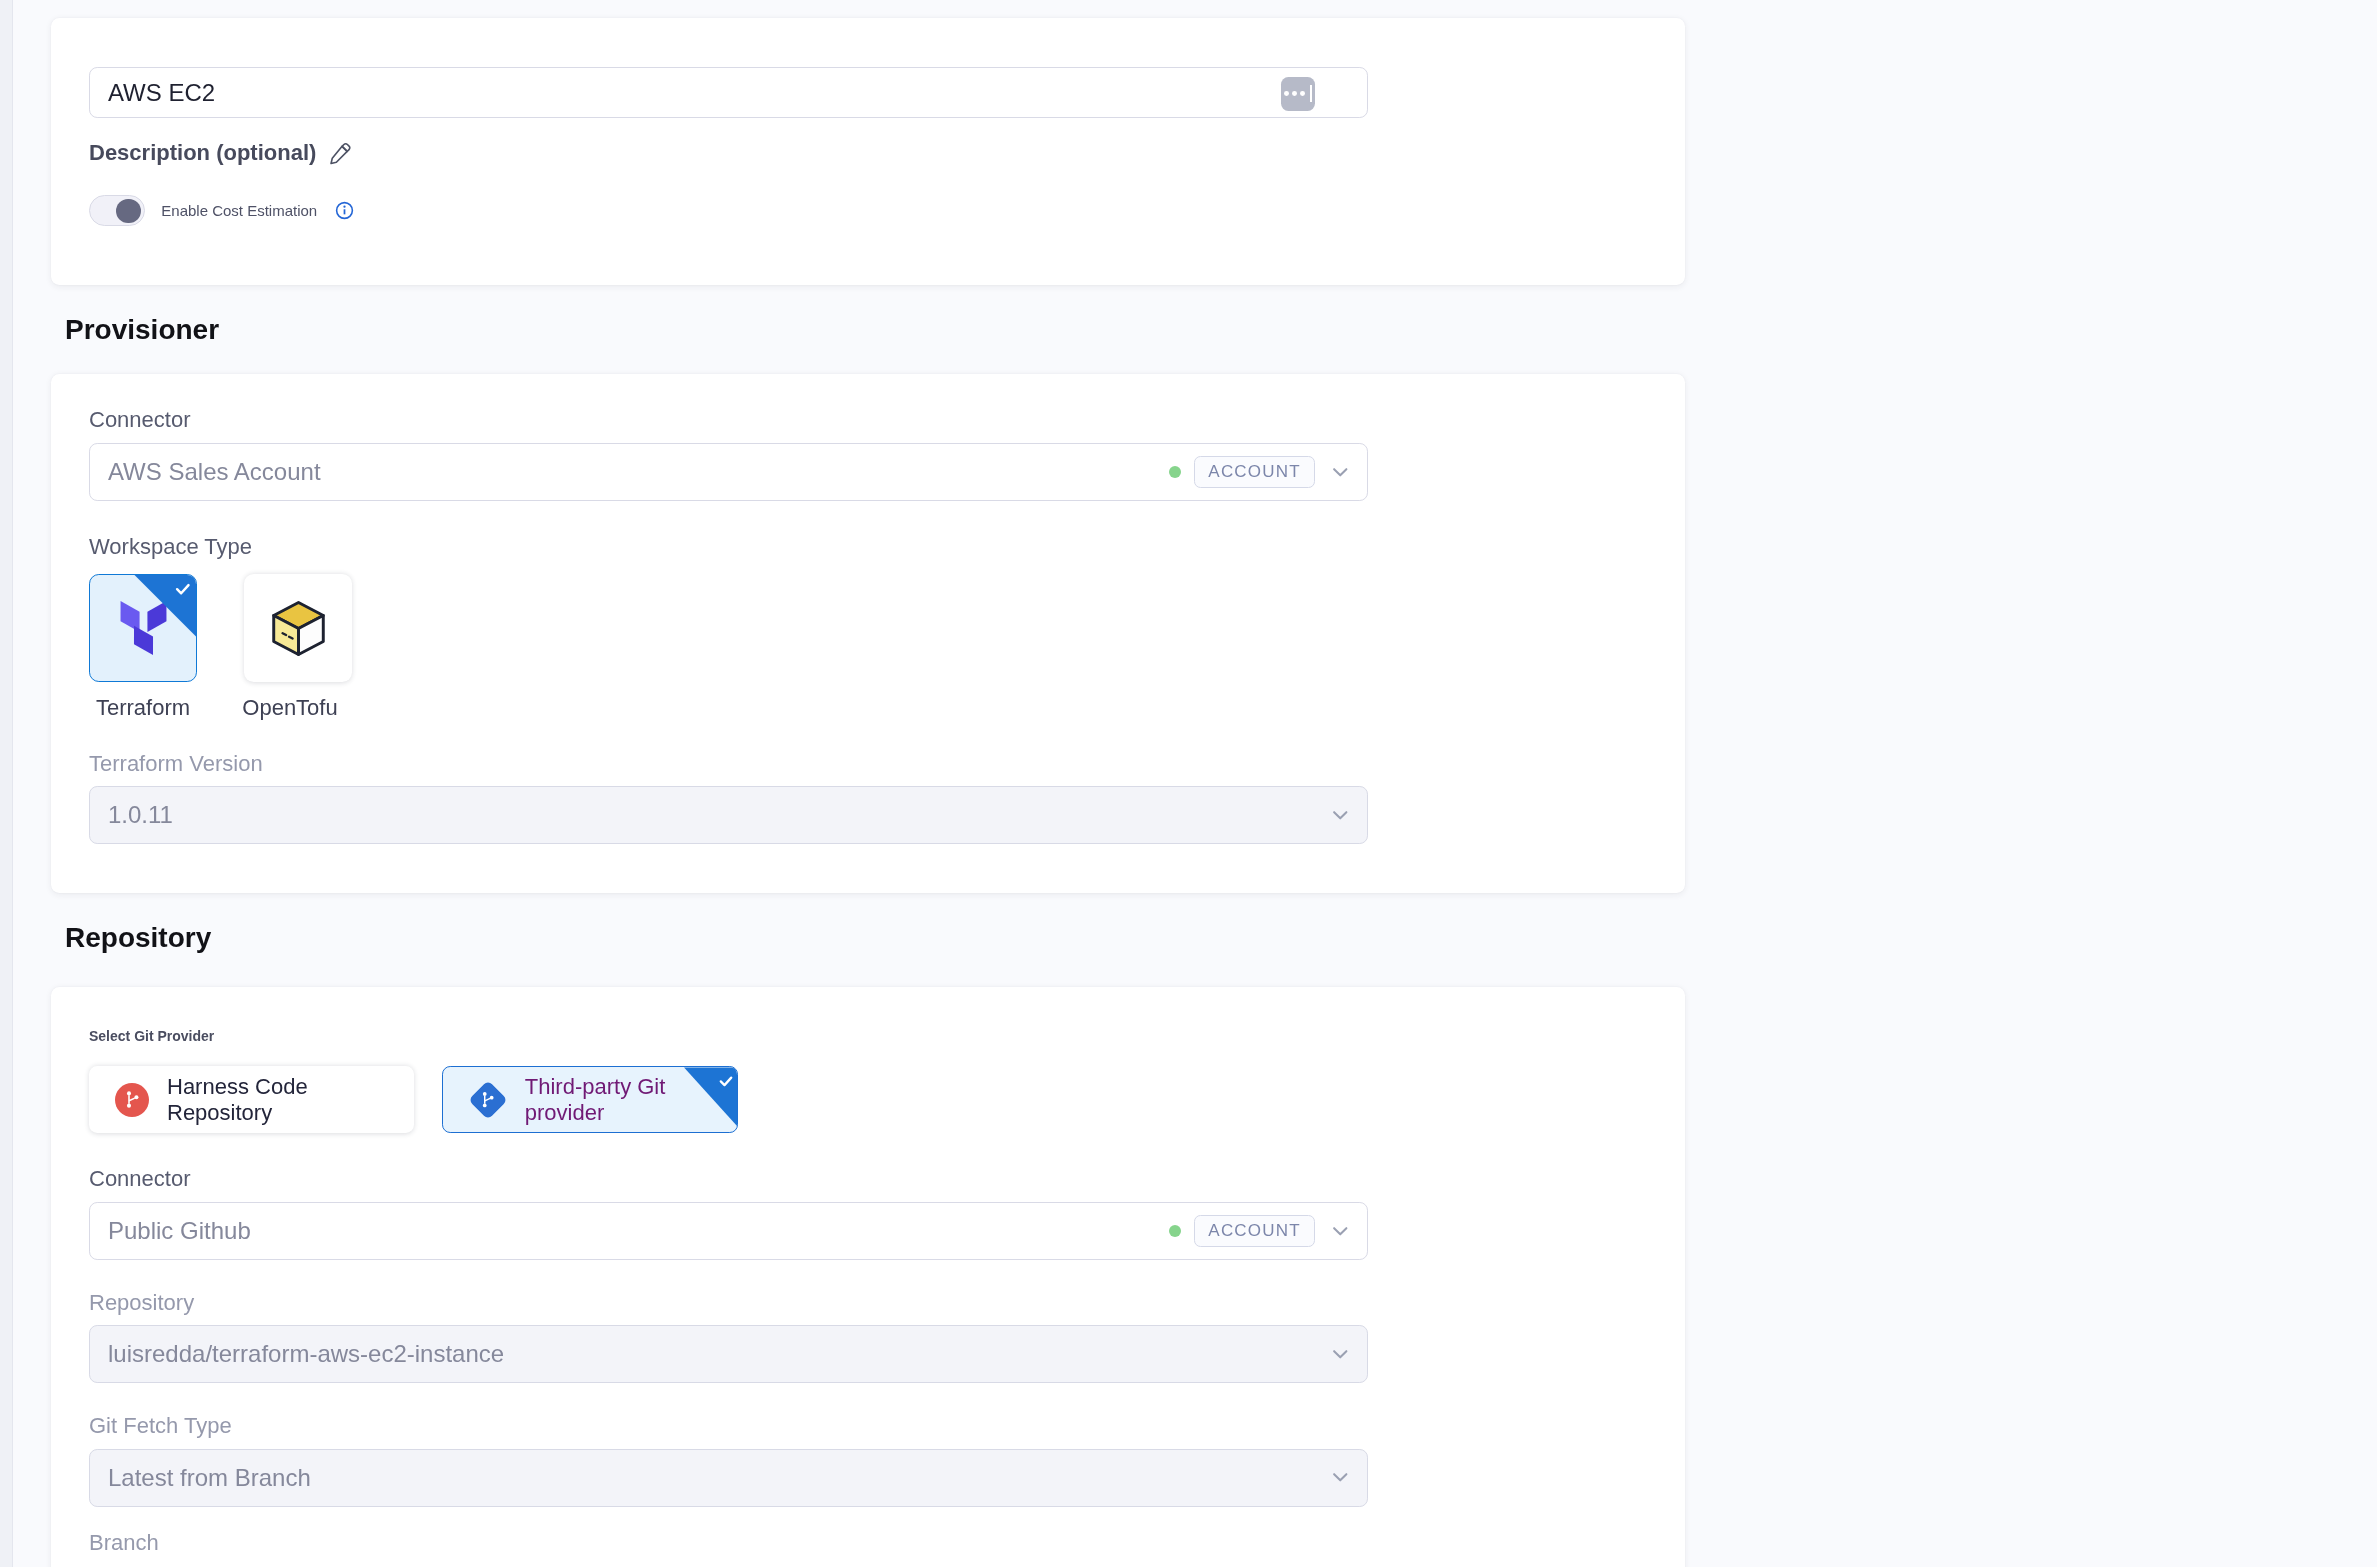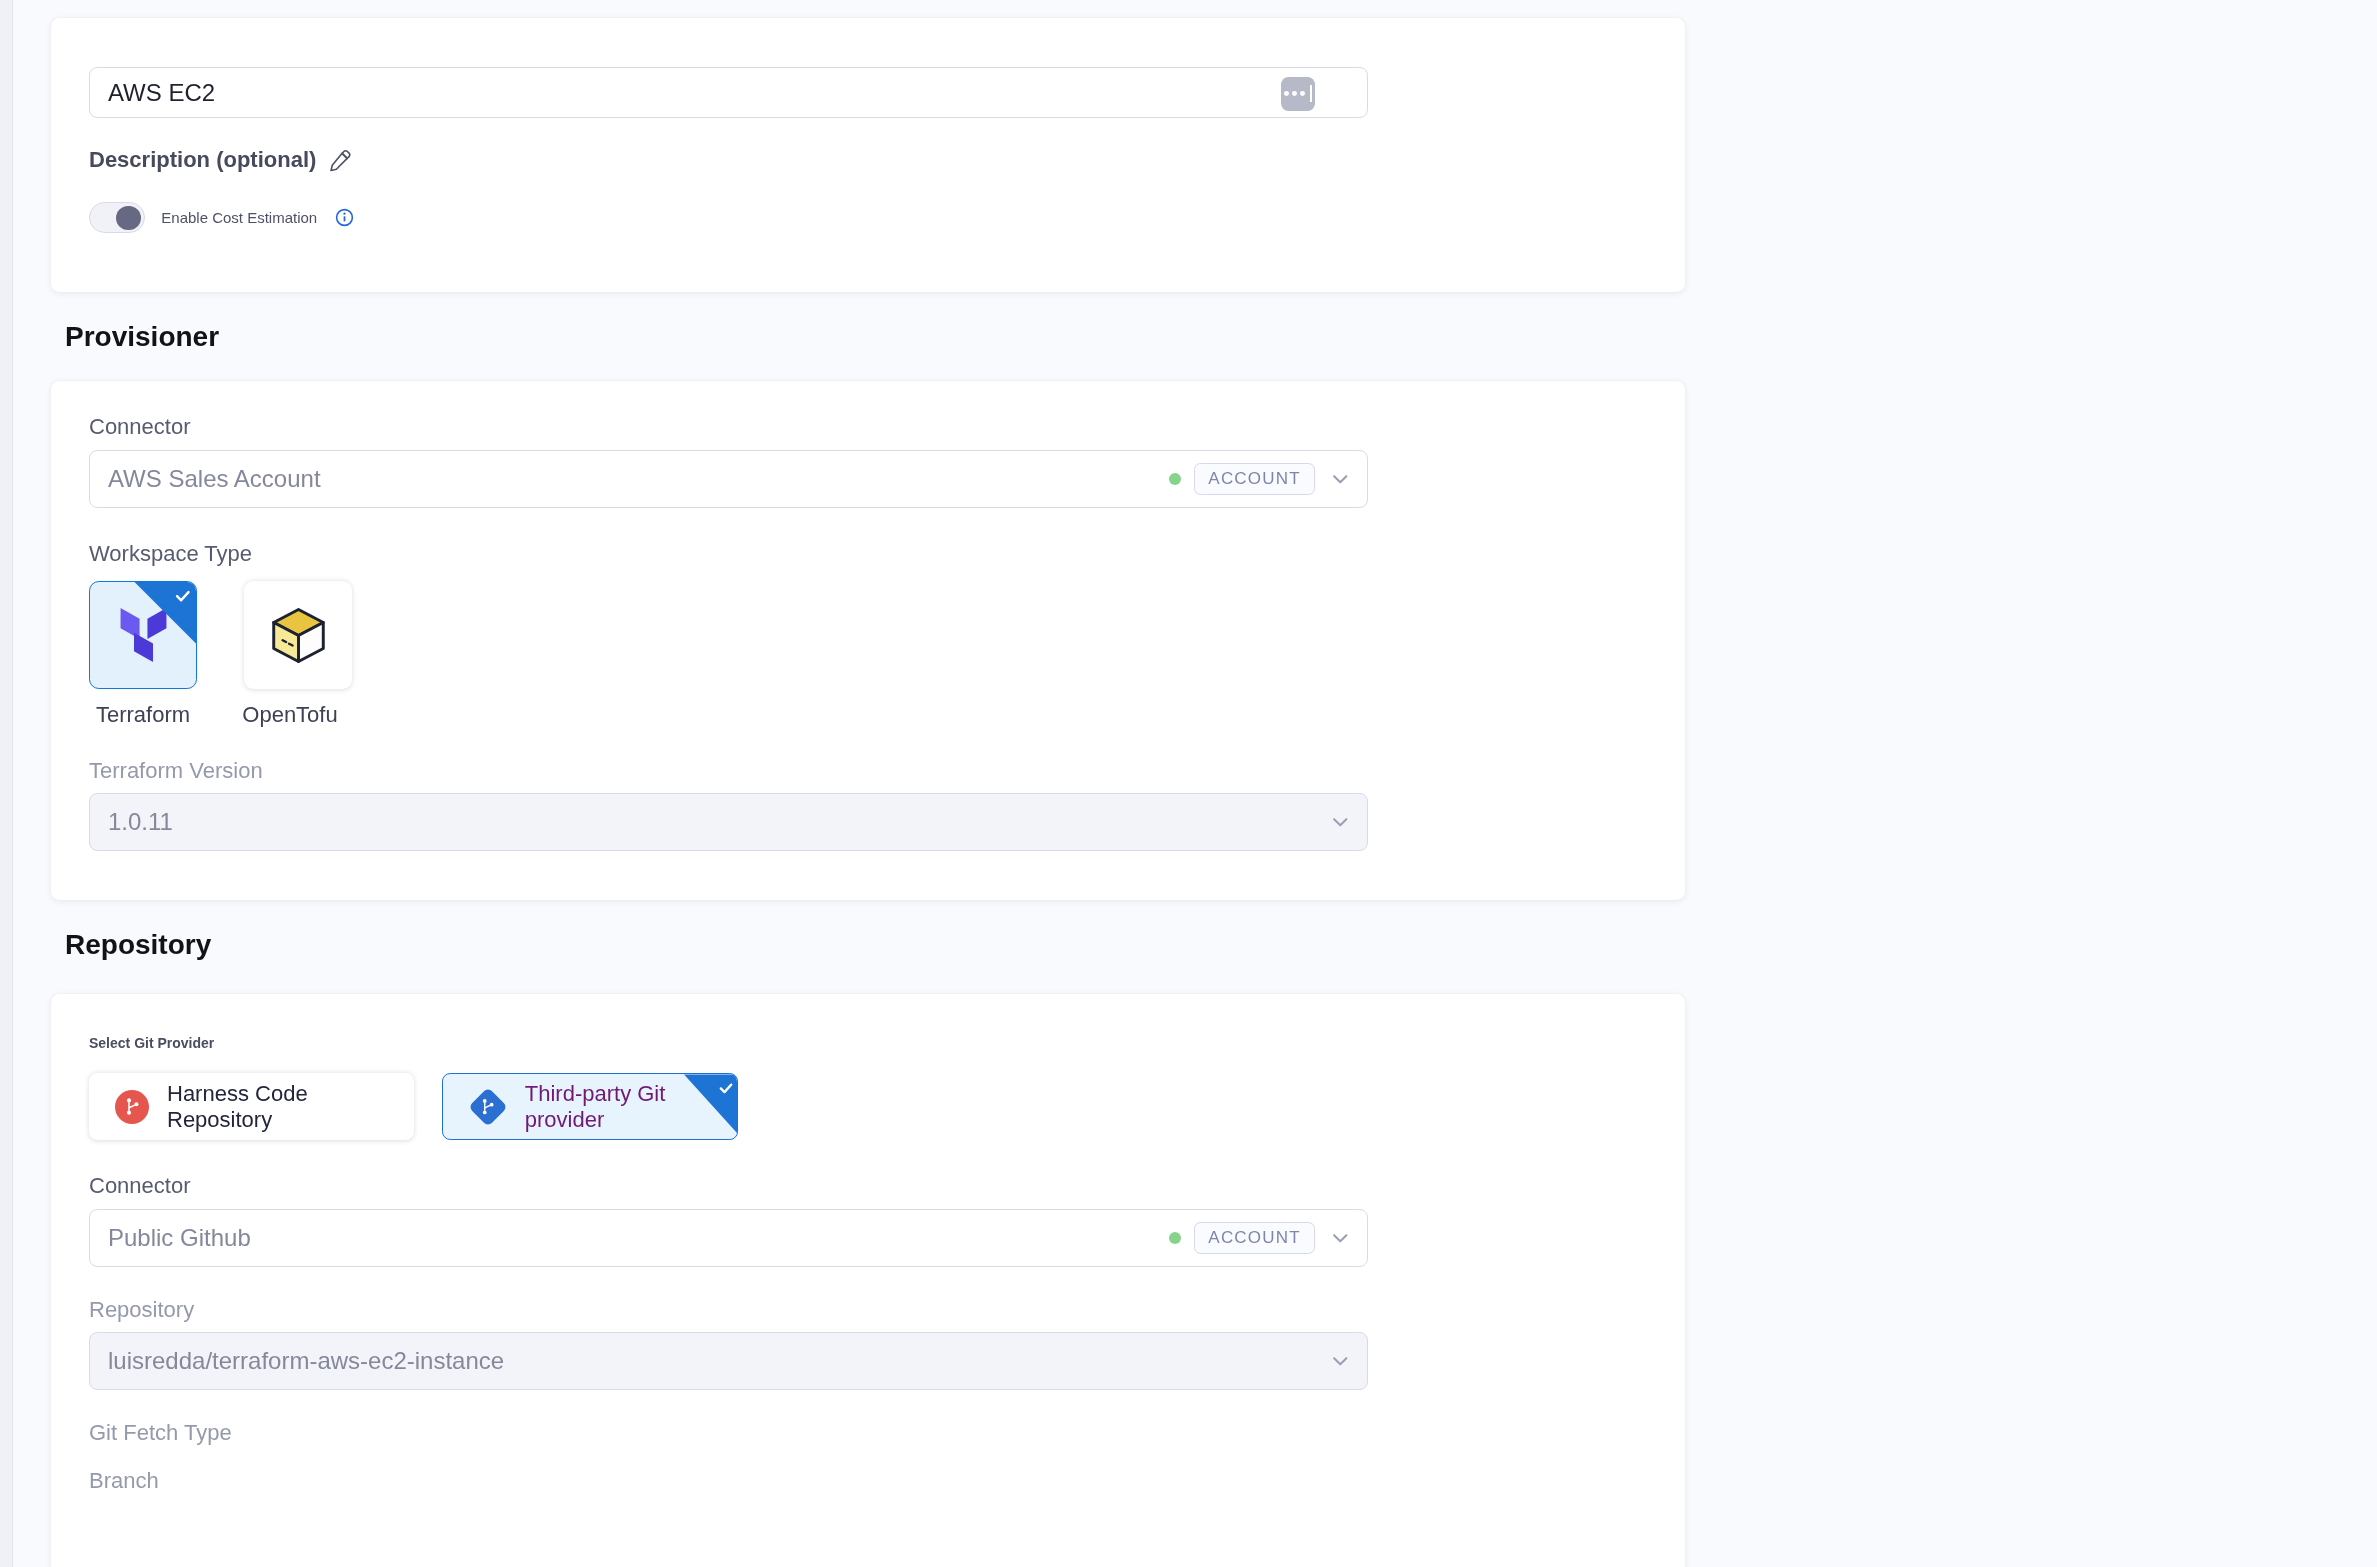--- a/index.html
+++ b/index.html
@@ -51,21 +51,21 @@
     font-size:24px; color:#1f2130;
   }
   .runtime-chip{
     position:absolute; right:52px; top:8.2px; width:34px; height:34px;
     background:#b6bac8; border-radius:7.4px;
     display:flex; align-items:center; justify-content:center; gap:3.3px;
   }
   .runtime-chip .dot{ width:4.9px; height:4.9px; border-radius:50%; background:#fff; }
   .runtime-chip .bar{ width:2.5px; height:16.3px; background:#fff; margin-left:1.6px; }
 
-  .desc-row{ margin-top:29px; display:flex; align-items:center; gap:11.4px; height:26px; }
+  .desc-row{ margin-top:22px; display:flex; align-items:center; gap:11.4px; height:26px; }
   .desc-label{ font-size:22px; font-weight:bold; color:#474a5c; }
 
   .toggle-row{ margin-top:29px; display:flex; align-items:center; gap:16.3px; height:31px; }
   .switch{
     width:56px; height:31px; border-radius:816px;
     background:#f1f1f8; border:0.8px solid #d9dae6; position:relative;
     cursor:pointer;
   }
   .switch .knob{
     position:absolute; top:2.5px; right:3.3px; width:24.5px; height:24.5px;
@@ -316,19 +316,29 @@
         <span class="select-right">
           <span class="chevron">
             <svg width="24.5" height="24.5" viewBox="0 0 24 24" fill="none">
                 <polyline points="6,9 12,15 18,9" stroke="#9aa0b2" stroke-width="2" stroke-linecap="round" stroke-linejoin="round"></polyline>
               </svg>
           </span>
         </span>
       </div>
 
       <div class="field-label light mt-38">Git Fetch Type</div>
+      <div class="select-box gray">
+        <span class="select-value">Latest from Branch</span>
+        <span class="select-right">
+          <span class="chevron">
+            <svg width="24.5" height="24.5" viewBox="0 0 24 24" fill="none">
+                <polyline points="6,9 12,15 18,9" stroke="#9aa0b2" stroke-width="2" stroke-linecap="round" stroke-linejoin="round"></polyline>
+              </svg>
+          </span>
+        </span>
+      </div>
 
       <div class="field-label light mt-30">Branch</div>
     </div>
   </div>
 
 </div>
 
 
 </body></html>

